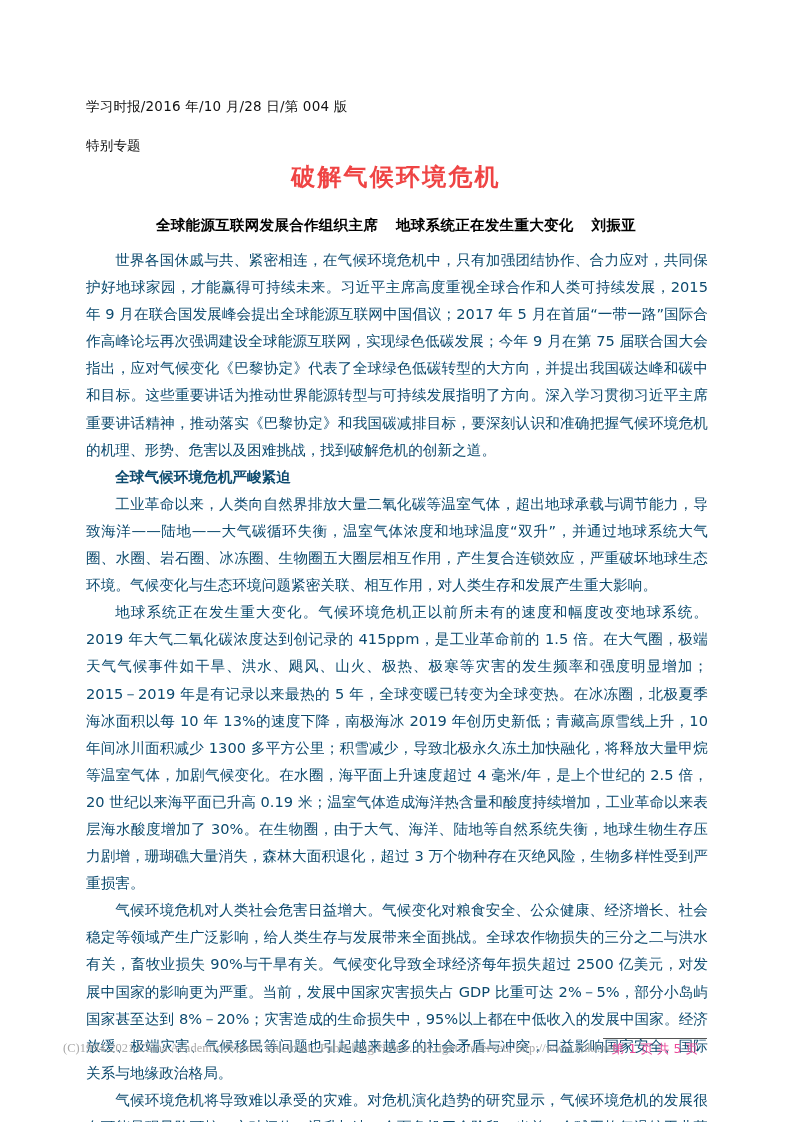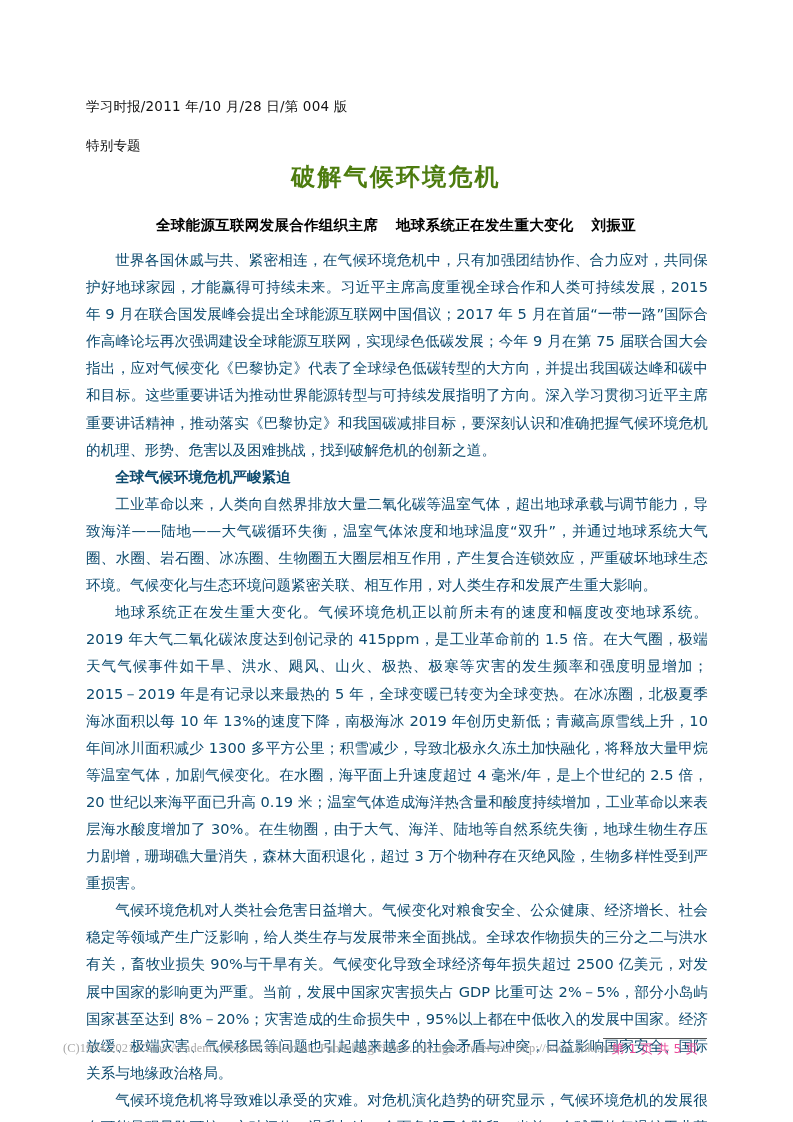--- a/index.html
+++ b/index.html
@@ -50,21 +50,21 @@
     left: 86px;
     top: 160px;
     width: 620px;
     text-align: center;
   }
   .doc-title {
     font-size: 24px;
     font-weight: bold;
     letter-spacing: 2.2px;
     line-height: 34px;
-    color: #4d7c0f;
+    color: #ef4444;
   }
   .byline {
     margin-top: 20px;
     font-size: 14.5px;
     font-weight: bold;
     letter-spacing: 0.3px;
     line-height: 22px;
     color: #000;
   }
   .byline .gap {
@@ -134,21 +134,21 @@
     white-space: nowrap;
     font-family: "DejaVu Sans", "Liberation Sans", sans-serif;
   }
 </style>
 </head>
 <body>
 
 <div class="page">
 
   <div class="masthead">
-    <div class="masthead-line">学习时报/2011 年/10 月/28 日/第 004 版</div>
+    <div class="masthead-line">学习时报/2016 年/10 月/28 日/第 004 版</div>
     <div class="masthead-line second">特别专题</div>
   </div>
 
   <div class="title-block">
     <div class="doc-title">破解气候环境危机</div>
     <div class="byline">
       <span>全球能源互联网发展合作组织主席</span><span class="gap"></span><span>地球系统正在发生重大变化</span><span class="gap"></span><span>刘振亚</span>
     </div>
   </div>
 

